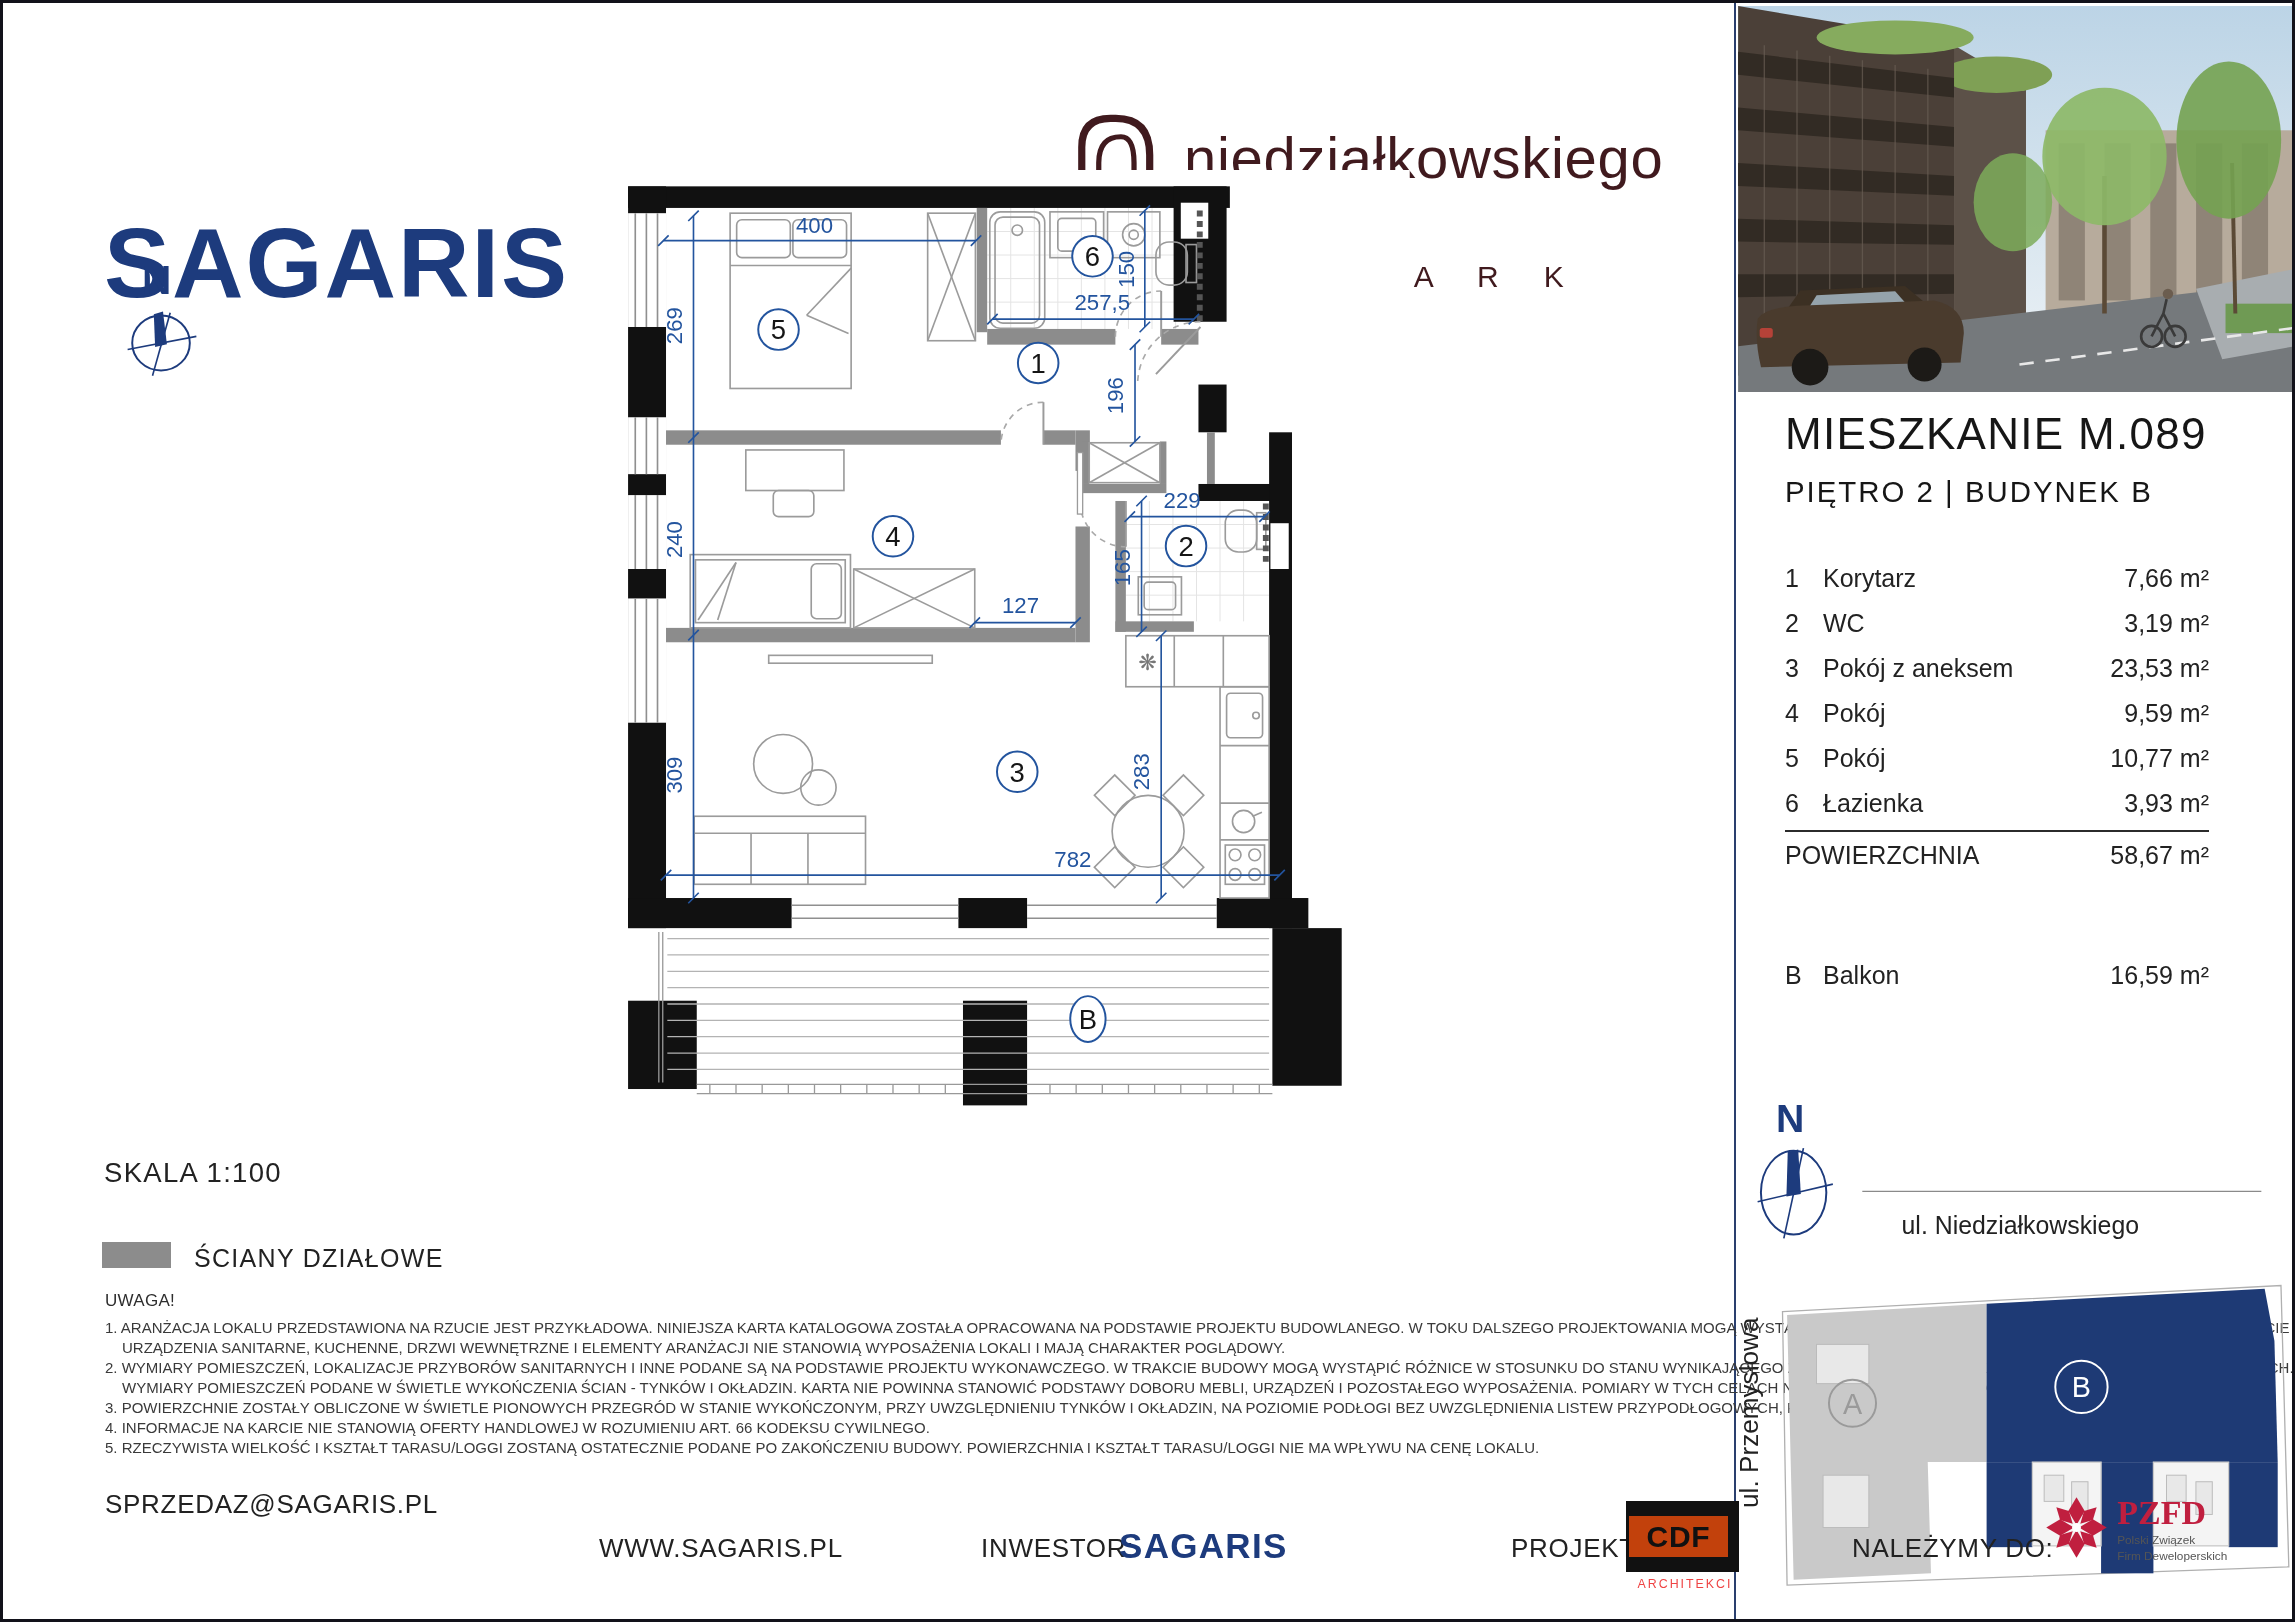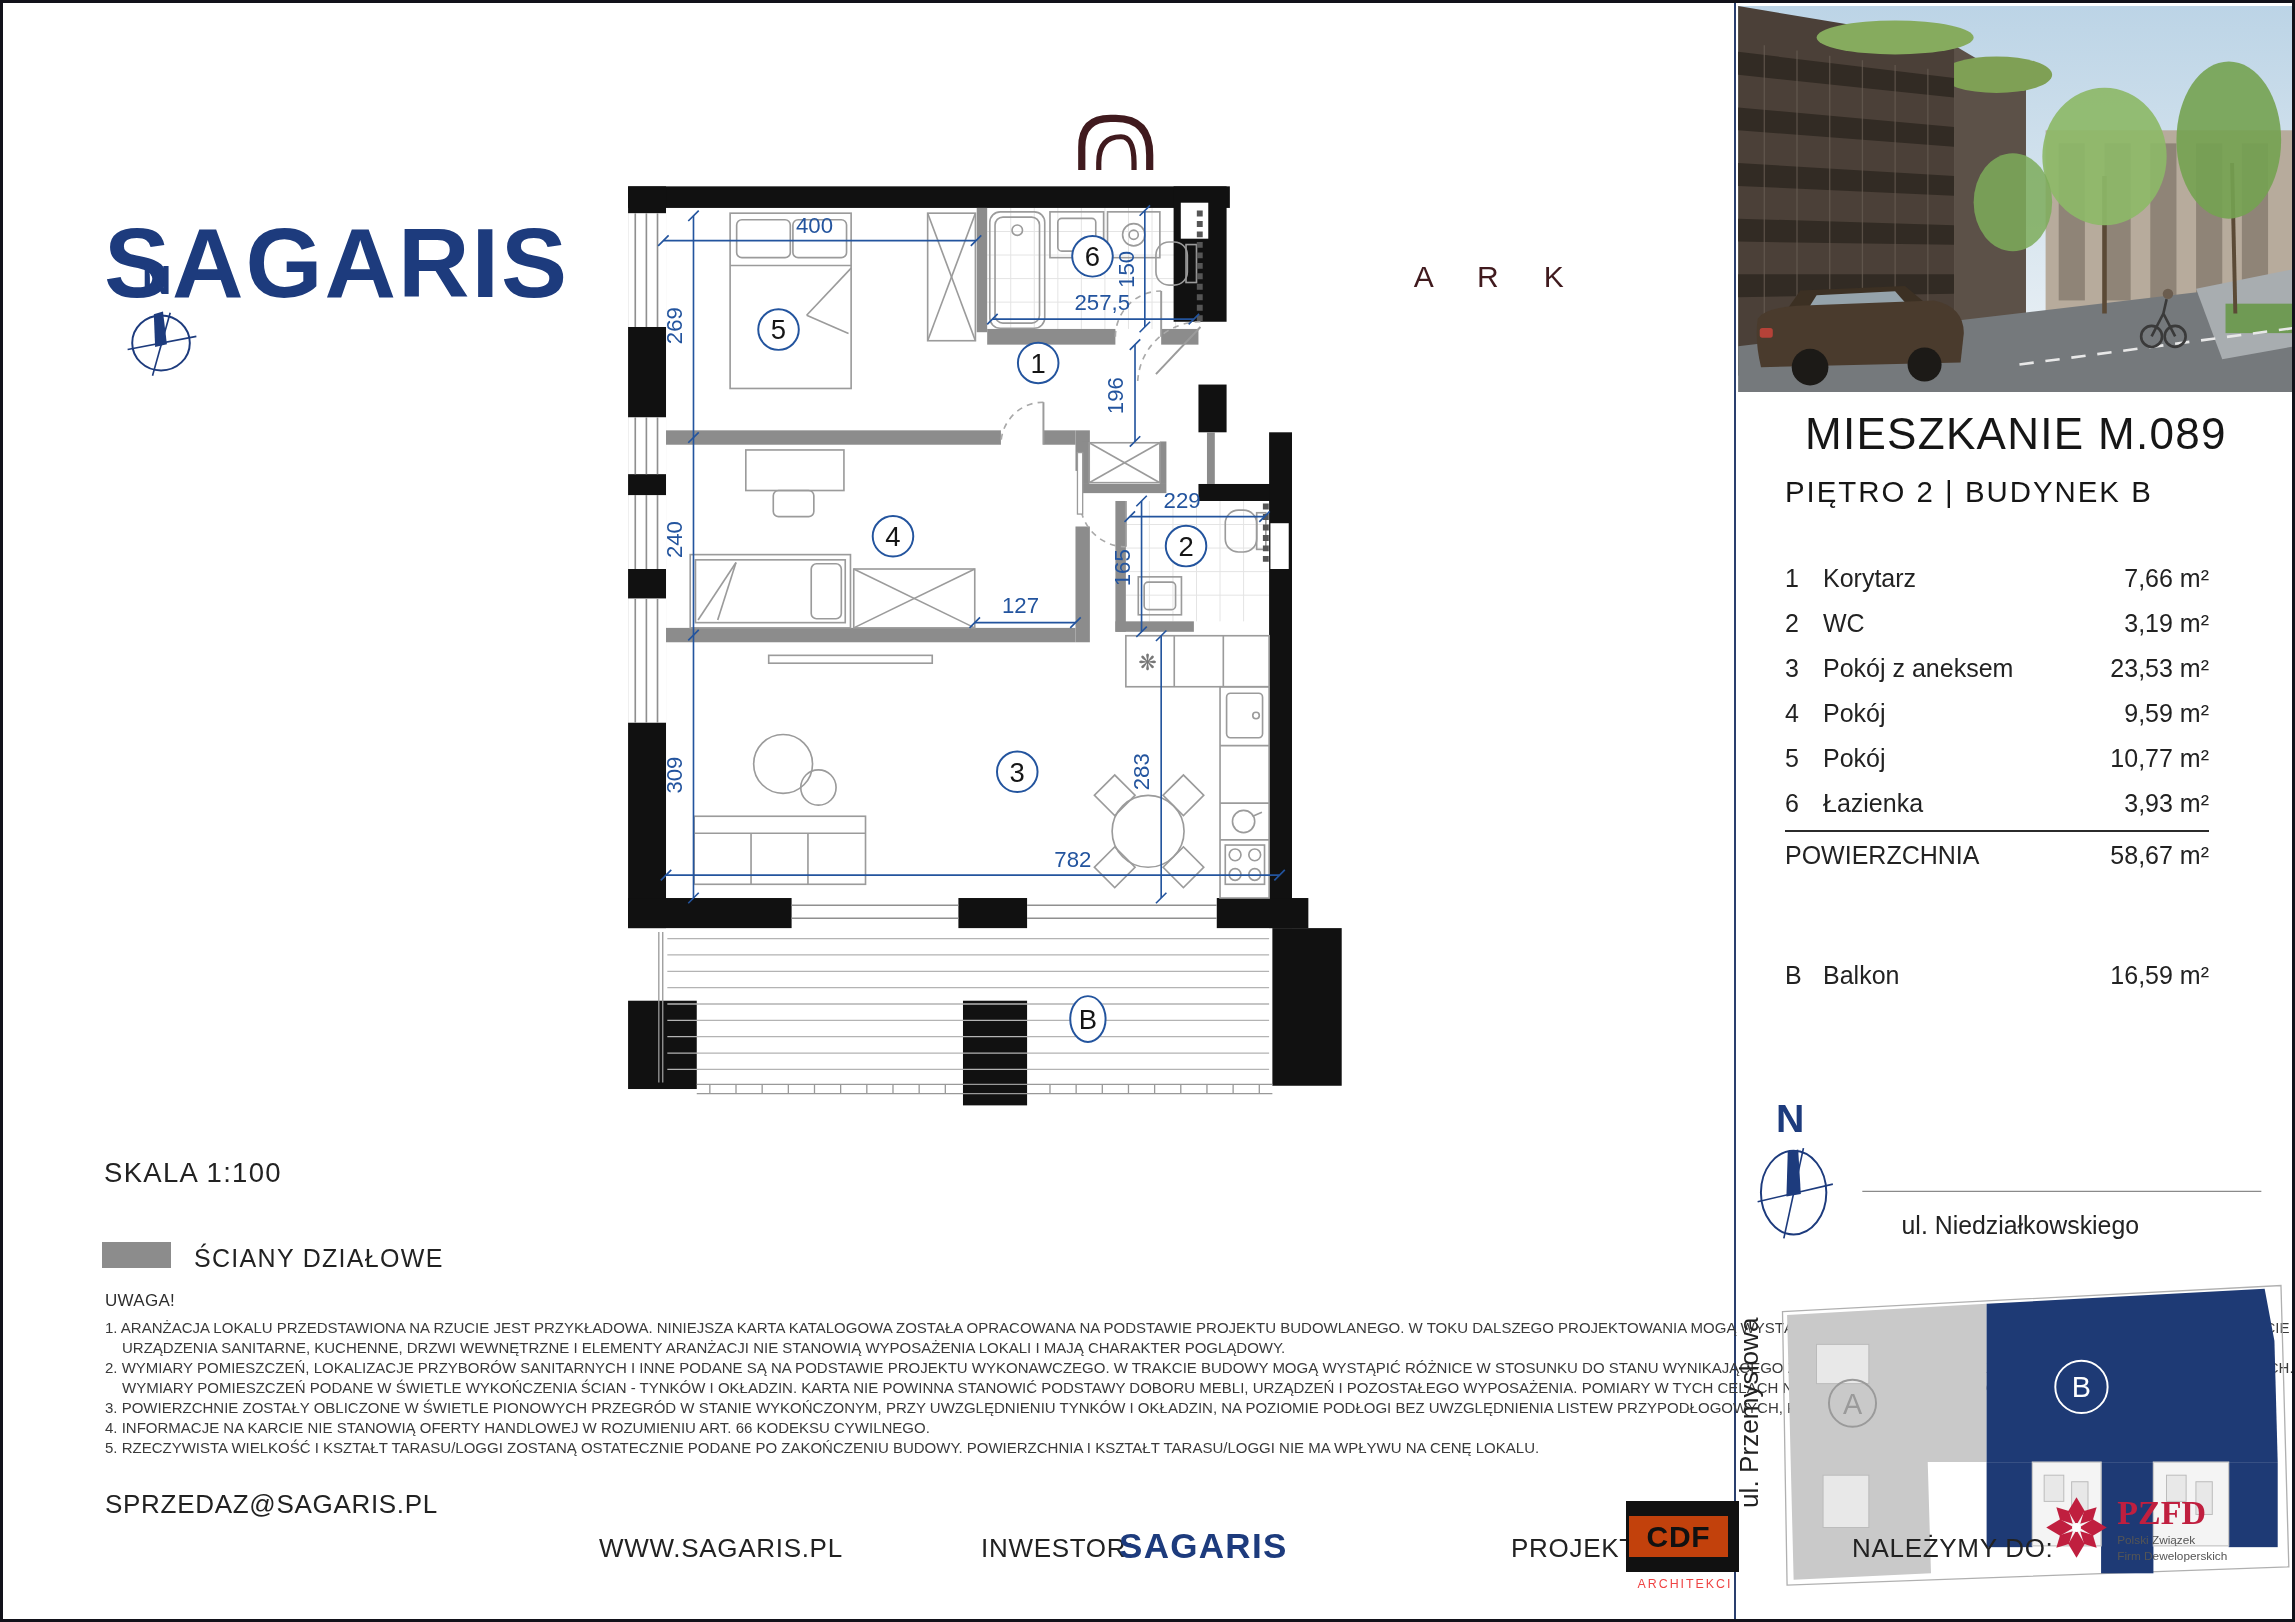--- a/index.html
+++ b/index.html
@@ -41,20 +41,21 @@
 
   <div class="abs brand-logo" style="left:101px;top:203px;">SAGARIS</div>
 
   <div class="abs" style="left:1067px;top:105px;width:98px;height:209px;">
     <svg width="98" height="209" viewBox="0 0 150 320">
       <path d="M18,300 L18,60 Q18,16 62,16 L70,16 Q122,16 122,72 L122,300" fill="none" stroke="#401a1e" stroke-width="11"></path>
       <path d="M44,300 L44,84 Q44,44 78,44 Q98,44 98,84 L98,300" fill="none" stroke="#401a1e" stroke-width="8"></path>
       <circle cx="18" cy="314" r="5" fill="#401a1e"></circle>
     </svg>
   </div>
+  <div class="abs proj-name" style="left:1181px;top:121px;">niedziałkowskiego</div>
   <div class="abs proj-park" style="left:1348px;top:257px;">P A R K</div>
 
   <div class="abs" style="left:105px;top:222px;width:144px;height:177px;">
     <svg width="144" height="177" viewBox="0 0 220 270">
       <text x="52" y="105" font-size="62" font-weight="600" fill="#1d3b7d">N</text>
       <ellipse cx="81" cy="180" rx="44" ry="42" fill="none" stroke="#1d3b7d" stroke-width="3"></ellipse>
       <line x1="30" y1="190" x2="135" y2="170" stroke="#1d3b7d" stroke-width="2.5"></line>
       <line x1="95" y1="134" x2="68" y2="230" stroke="#1d3b7d" stroke-width="2.5"></line>
       <polygon points="72,186 90,182 84,132 70,136" fill="#1d3b7d"></polygon>
     </svg>
@@ -353,21 +354,21 @@
         <polygon points="95,435 255,428 315,478 60,485" fill="#3c3023"></polygon>
         <polygon points="120,442 240,436 270,470 100,474" fill="#95a3ab"></polygon>
         <path d="M30,478 Q40,462 90,458 L300,450 Q345,460 345,500 L340,545 L35,552 Q25,510 30,478 Z" fill="#4a3b2d"></path>
         <rect x="33" y="492" width="20" height="15" rx="4" fill="#b54238"></rect>
         <circle cx="110" cy="552" r="28" fill="#1c1a17"></circle>
           <circle cx="285" cy="548" r="26" fill="#1c1a17"></circle>
       </g>
     </svg>
   </div>
 
-  <div class="abs apt-title" style="left:1782px;top:406px;margin-left:20px;">MIESZKANIE M.089</div>
+  <div class="abs apt-title" style="left:1782px;top:406px;">MIESZKANIE M.089</div>
   <div class="abs apt-sub" style="left:1782px;top:472px;text-align:center;">PIĘTRO 2 | BUDYNEK B</div>
 
   <div class="abs" style="left:1782px;top:561px;width:424px;">
     <div class="rowgrid" style="height:45px;">
       <span>1</span>
       <span>Korytarz</span>
       <span>7,66 m²</span>
     </div>
     <div class="rowgrid" style="height:45px;">
       <span>2</span>

